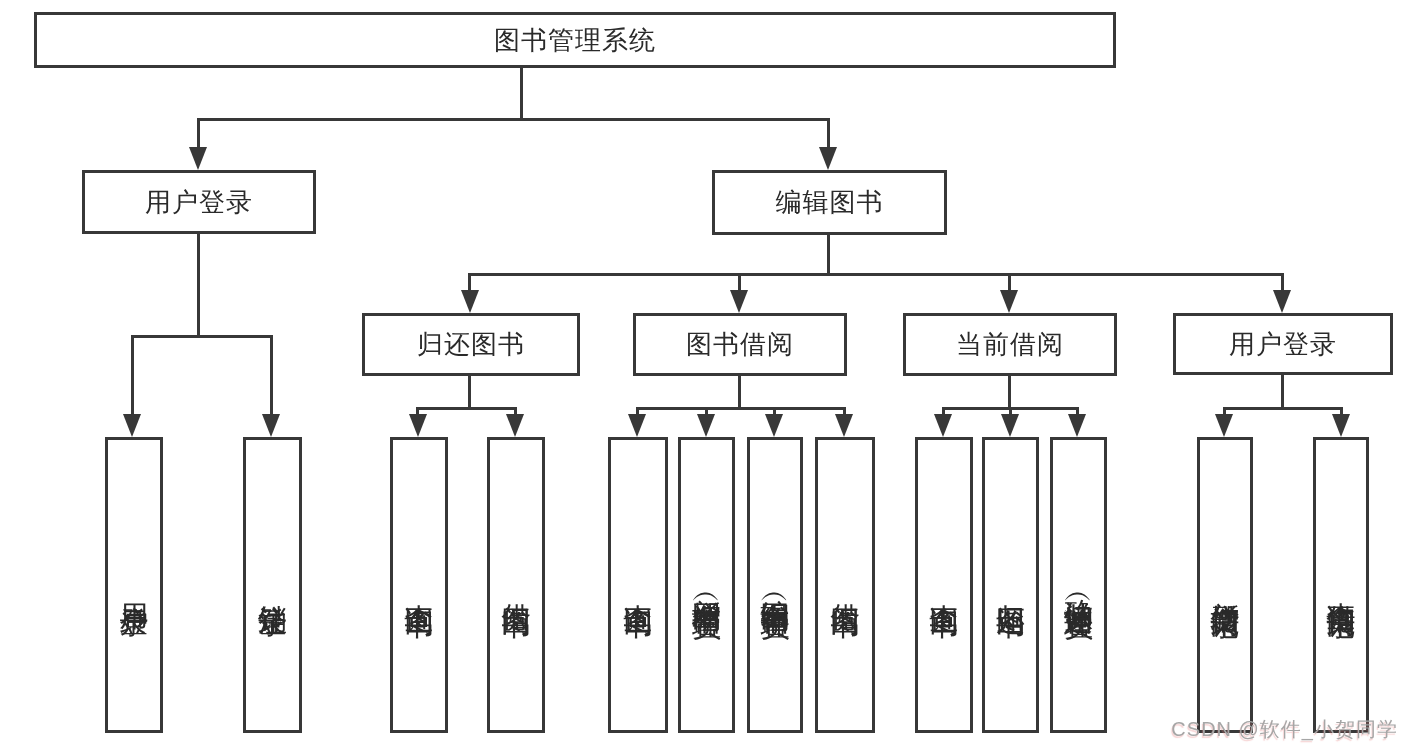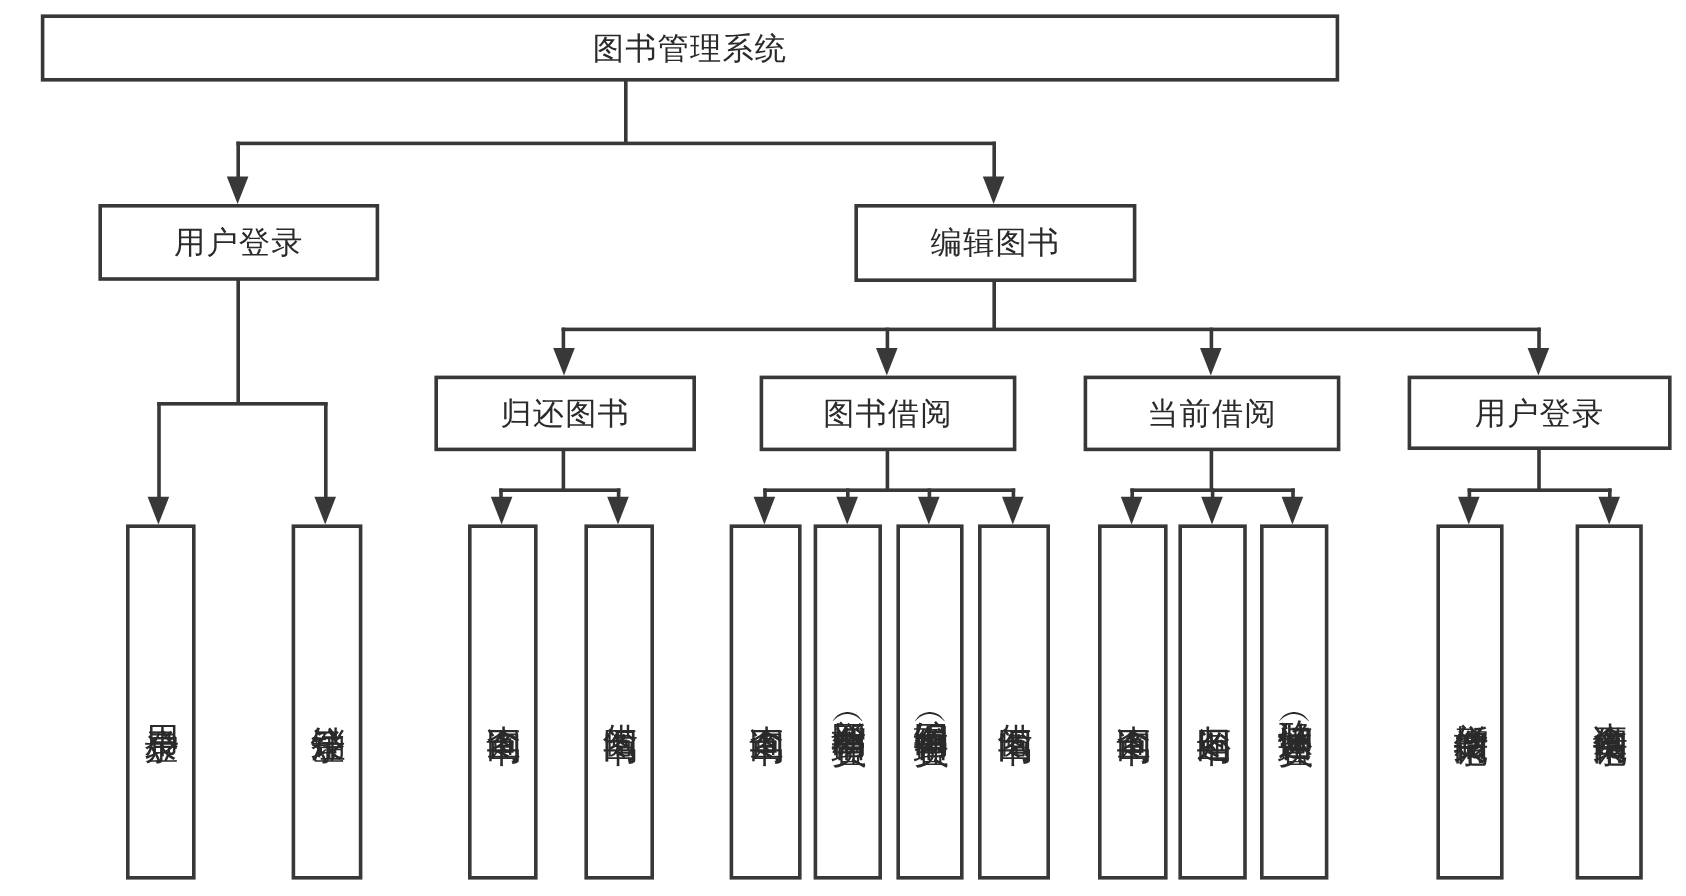--- a/index.html
+++ b/index.html
@@ -140,14 +140,15 @@
   <div class="arw" style="left:1001px;top:414px"></div>
   <div class="arw" style="left:1068px;top:414px"></div>
 
   <div class="vl" style="left:1281px;top:374px;height:35px"></div>
   <div class="hl" style="left:1223px;top:407px;width:120px"></div>
   <div class="vl" style="left:1223px;top:407px;height:10px"></div>
   <div class="vl" style="left:1340px;top:407px;height:10px"></div>
   <div class="arw" style="left:1215px;top:414px"></div>
   <div class="arw" style="left:1332px;top:414px"></div>
 
+  <div class="watermark">CSDN @软件_小贺同学</div>
 
 </div>
 
 </body></html>

